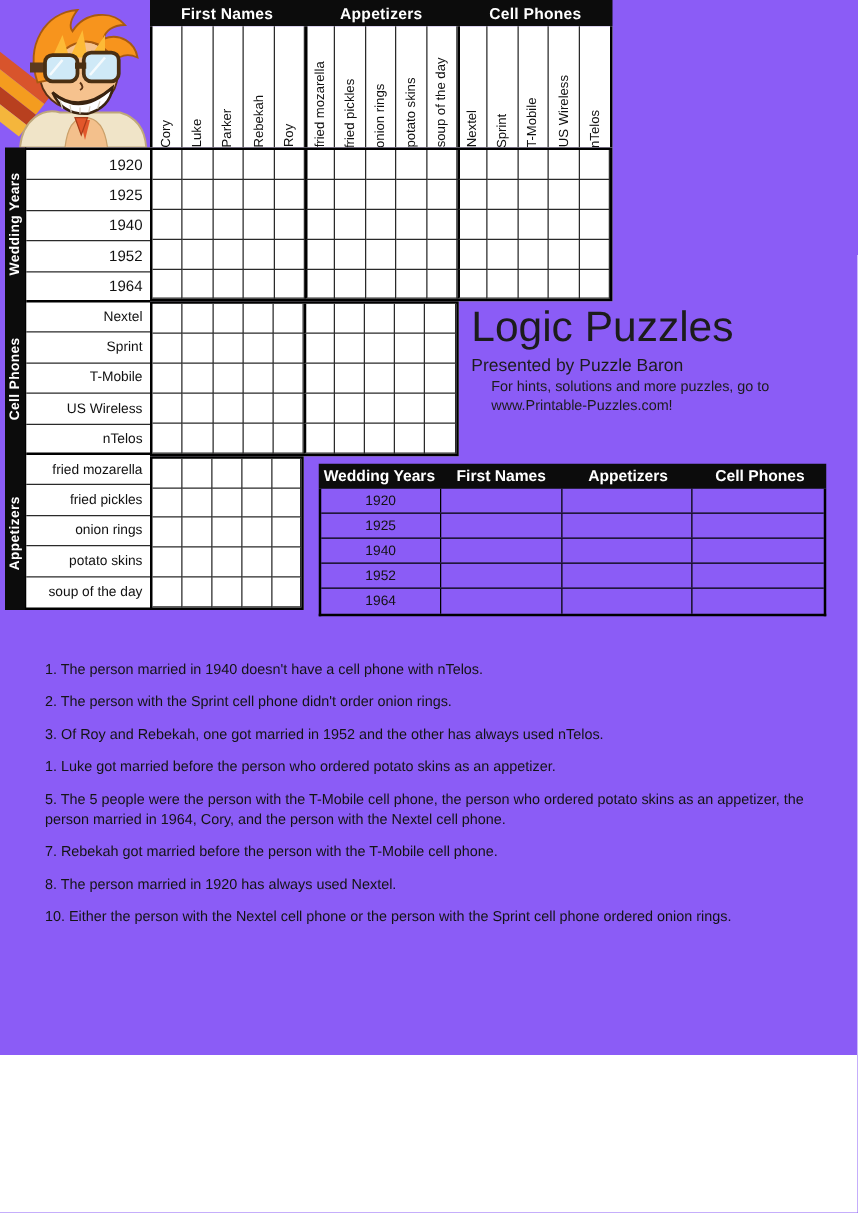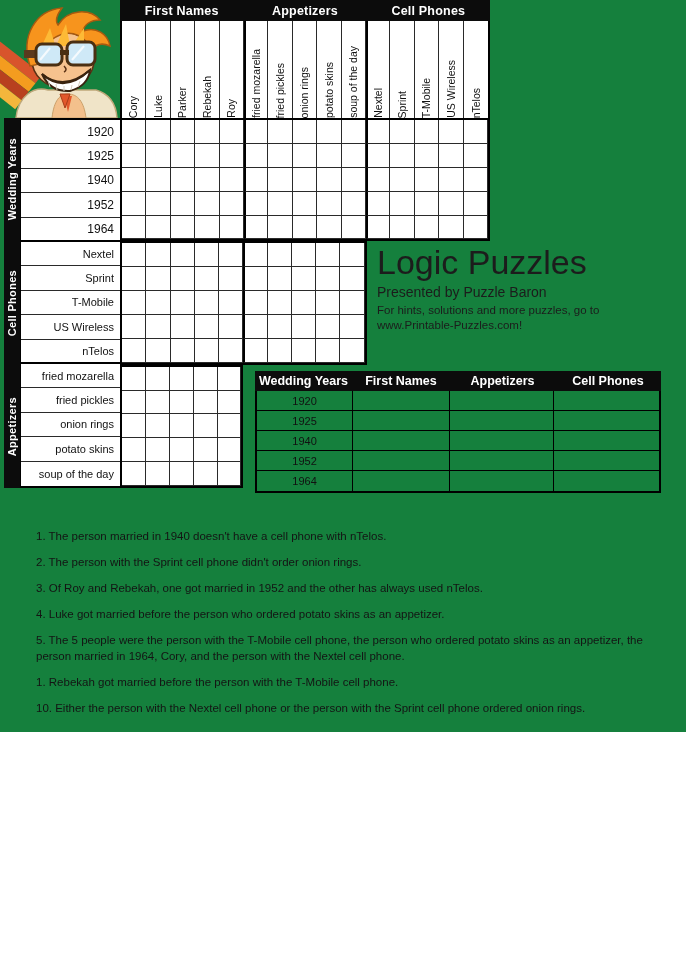--- a/index.html
+++ b/index.html
@@ -1,16 +1,16 @@
 <!DOCTYPE html>
 <html><head>
 <meta charset="utf-8">
 <style>
   html,body{margin:0;padding:0;background:#fff;}
-  .page{position:relative;width:686px;height:732px;background:#15803d;
+  .page{position:relative;width:686px;height:844px;background:#8b5cf6;
         font-family:"Liberation Sans",sans-serif;overflow:hidden;}
 
   
   .mascot{position:absolute;left:0;top:0;width:120px;height:118px;}
 
   
   .top-header{position:absolute;left:120px;top:0;width:370px;height:21px;
               background:#0c0c0c;display:flex;color:#fff;font-weight:bold;font-size:12.5px;}
   .group-label{flex:1;display:flex;align-items:center;justify-content:center;letter-spacing:.2px;}
 
@@ -53,21 +53,21 @@
   #blockC{left:120px;top:364.7px;width:123.4px;height:123.3px;
           grid-template-columns:repeat(5,1fr);grid-template-rows:repeat(5,1fr);}
   .gcell{border-right:1px solid #2a2a2a;border-bottom:1px solid #2a2a2a;box-sizing:border-box;}
   .gcell.gsep{border-left:2px solid #000;}
 
   
   .title-block{position:absolute;left:377px;top:244px;width:300px;color:#1c1c1c;}
   .tb-title{font-size:34px;line-height:1.1;}
   .tb-sub{font-size:14px;margin-top:3px;}
   .tb-id{font-size:19px;margin-top:13px;}
-  .tb-hint{font-size:11.5px;margin-top:3px;line-height:1.3;}
+  .tb-hint{font-size:11.5px;margin-top:3px;line-height:1.3;margin-left:16px;}
 
   
   .answer-table{position:absolute;left:255px;top:371px;width:406px;box-sizing:border-box;}
   .at-header{display:flex;background:#0c0c0c;color:#fff;font-weight:bold;font-size:12.5px;height:20px;}
   .at-hcell{display:flex;align-items:center;justify-content:center;box-sizing:border-box;}
   .at-body{border:2px solid #000;border-top:none;box-sizing:border-box;}
   .at-row{display:flex;height:20px;border-bottom:1px solid #000;box-sizing:border-box;}
   .at-row:last-child{border-bottom:none;}
   .at-cell{border-right:1px solid #000;box-sizing:border-box;display:flex;
            align-items:center;justify-content:center;font-size:11px;color:#111;}
@@ -405,21 +405,22 @@
           <div class="at-cell aw2"></div>
           <div class="at-cell aw3"></div>
         </div>
       </div>
   </div>
 
   <div class="clues" id="cluesList">
       <div class="clue">1. The person married in 1940 doesn't have a cell phone with nTelos.</div>
       <div class="clue">2. The person with the Sprint cell phone didn't order onion rings.</div>
       <div class="clue">3. Of Roy and Rebekah, one got married in 1952 and the other has always used nTelos.</div>
-      <div class="clue">4. Luke got married before the person who ordered potato skins as an appetizer.</div>
+      <div class="clue">1. Luke got married before the person who ordered potato skins as an appetizer.</div>
       <div class="clue">5. The 5 people were  the person with the T-Mobile cell phone, the person who ordered potato skins as an appetizer, the person married in 1964, Cory,  and the person with the Nextel cell phone.</div>
-      <div class="clue">1. Rebekah got married before the person with the T-Mobile cell phone.</div>
+      <div class="clue">7. Rebekah got married before the person with the T-Mobile cell phone.</div>
+      <div class="clue">8. The person married in 1920 has always used Nextel.</div>
       <div class="clue">10. Either the person with the Nextel cell phone or the person with the Sprint cell phone ordered onion rings.</div>
     </div>
 
   <div class="watermark">Gembloong.com</div>
 
 </div>
 
 </body></html>

